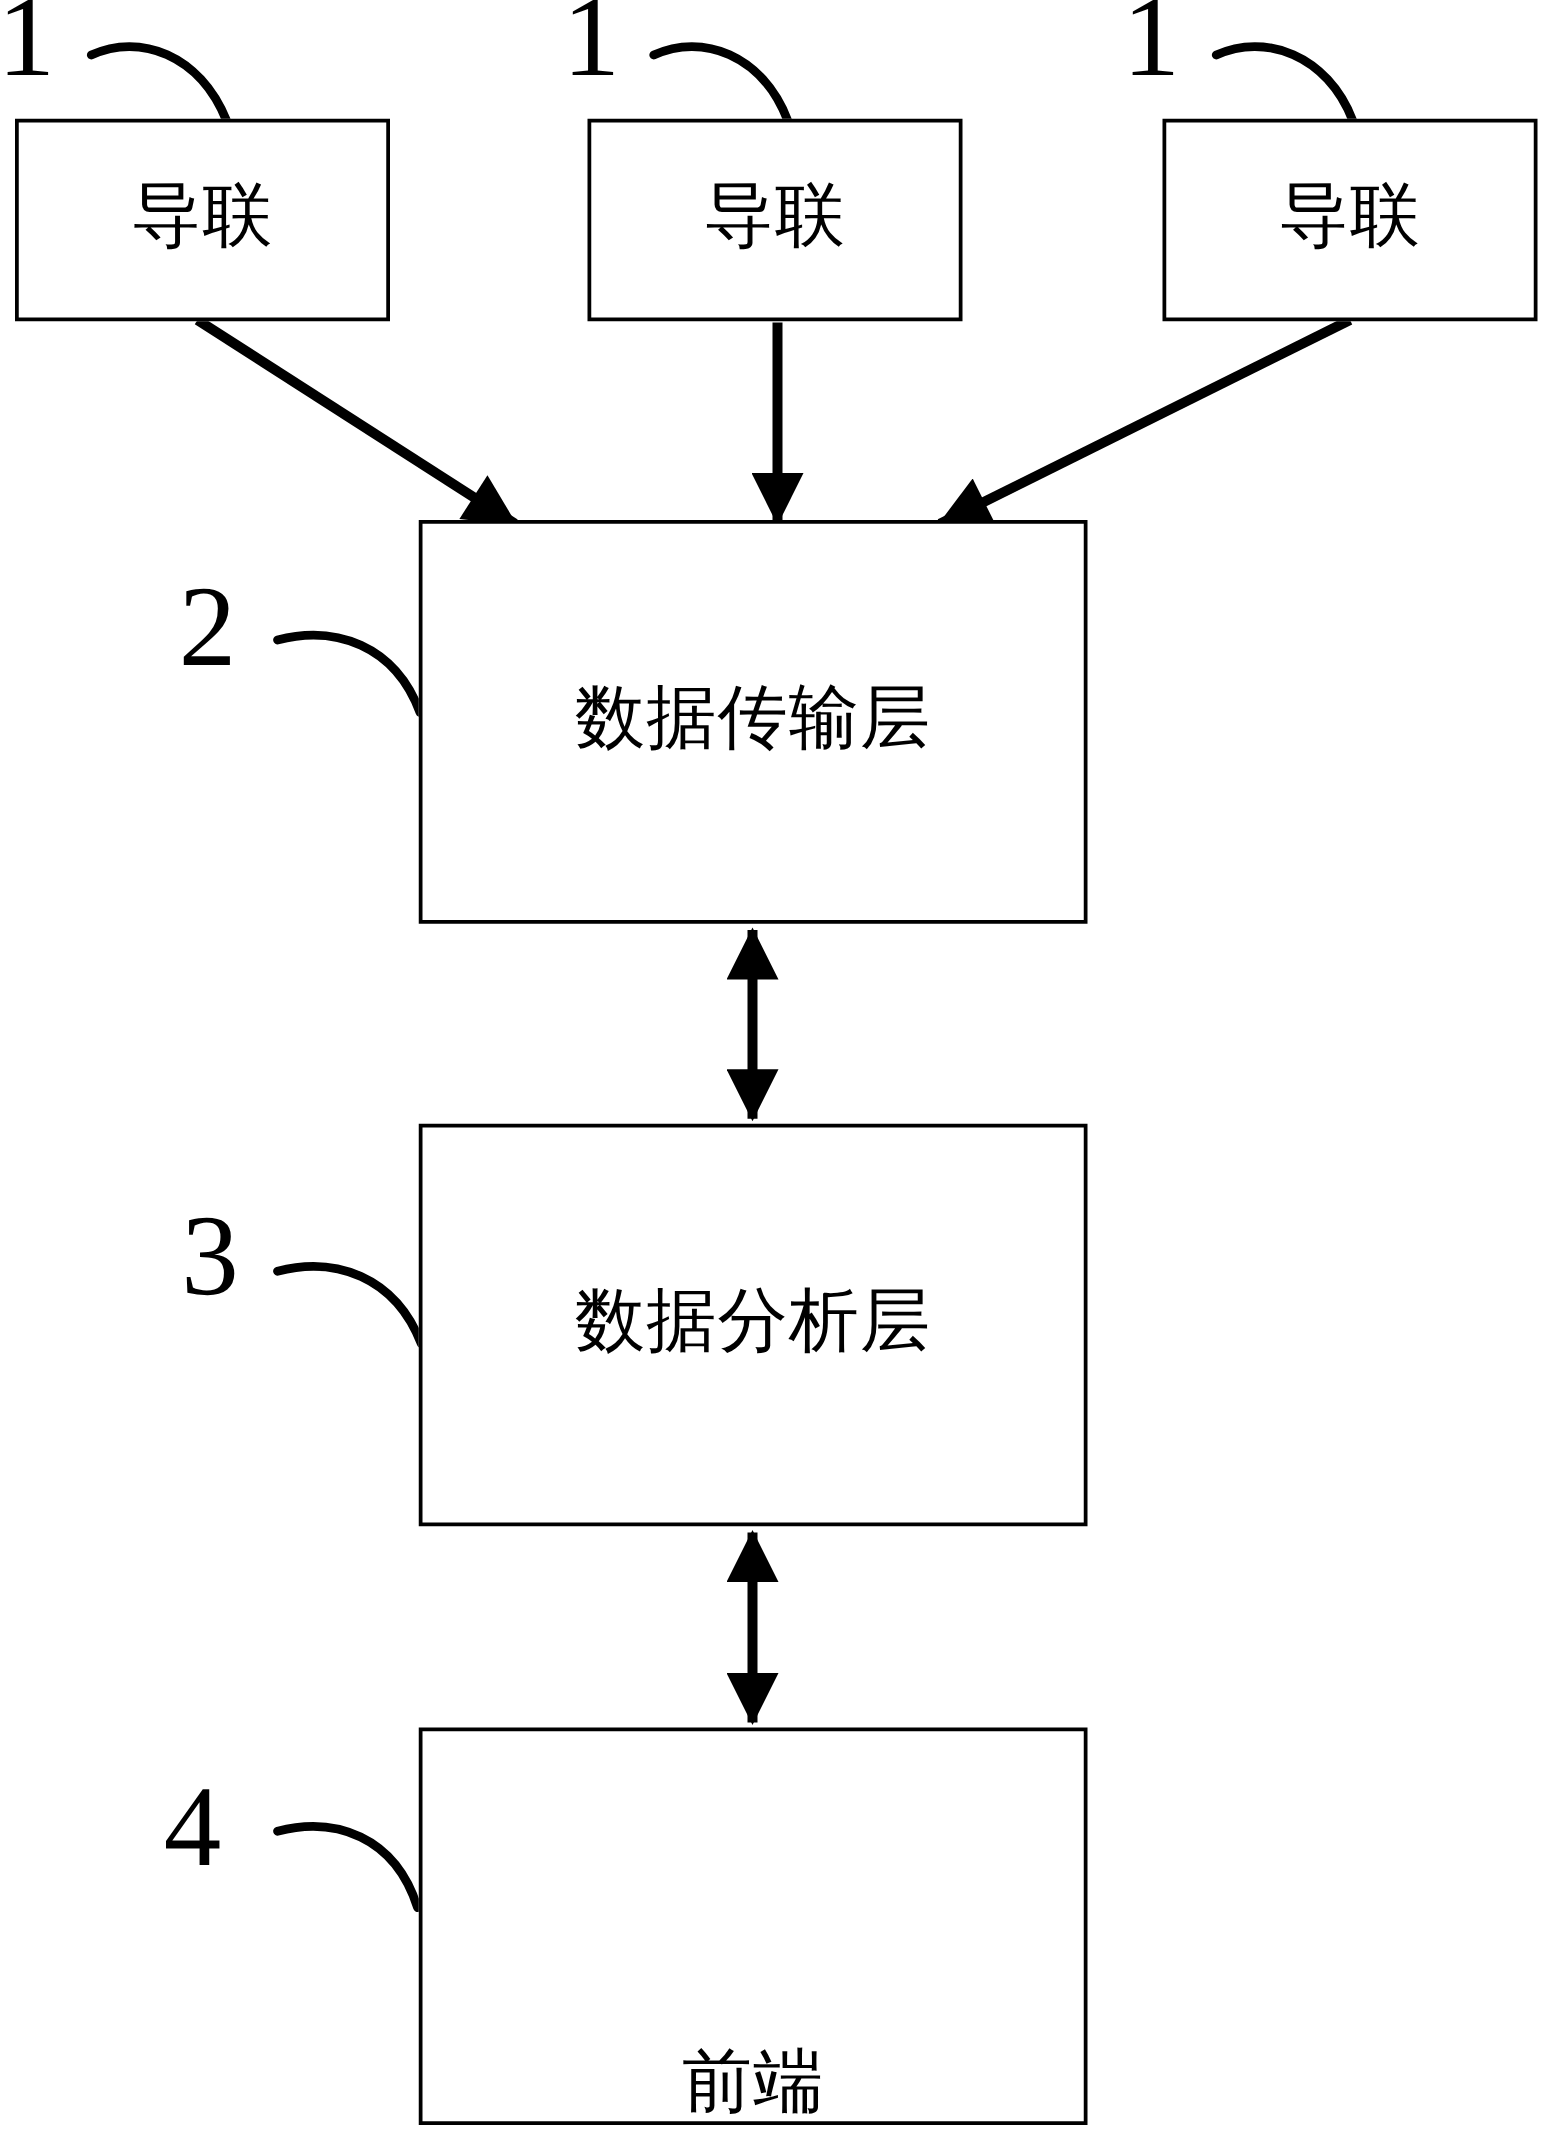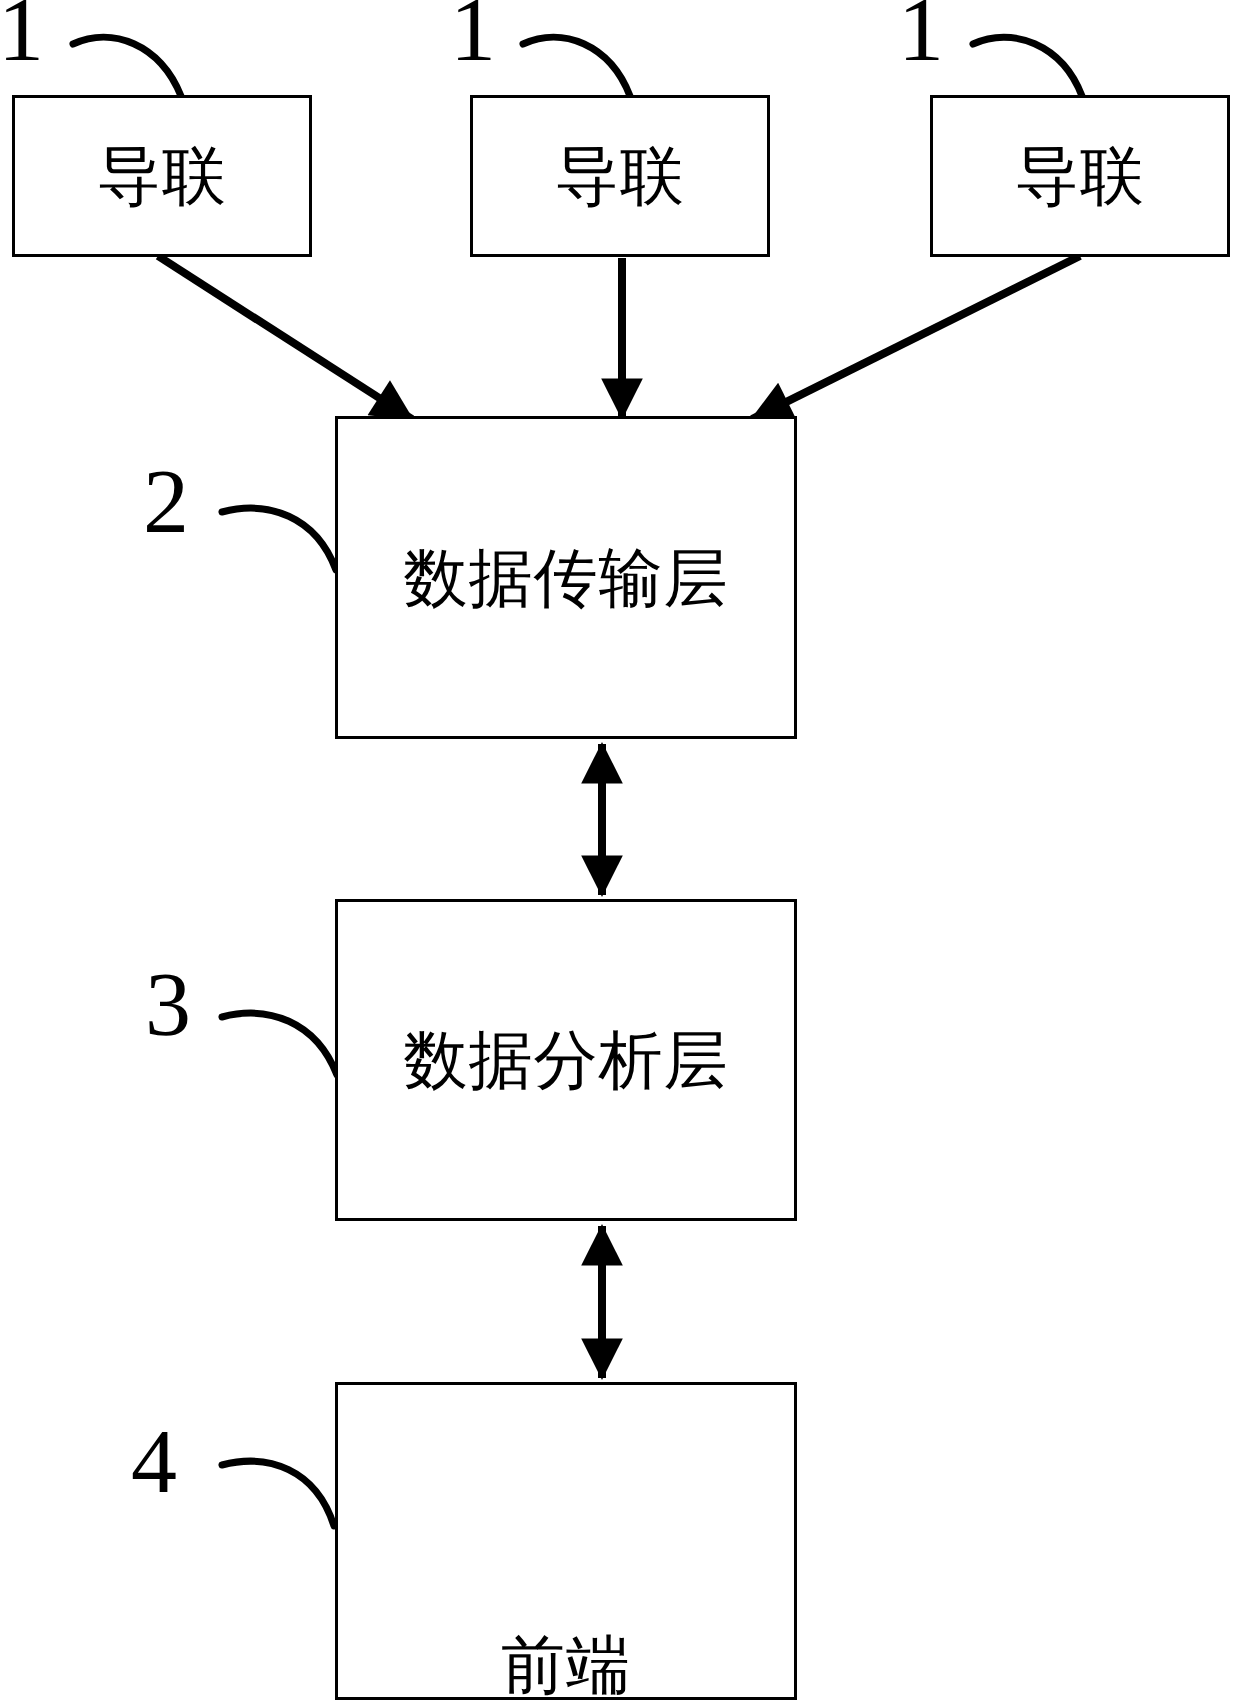--- a/index.html
+++ b/index.html
@@ -13,31 +13,31 @@
   svg.overlay{position:absolute;left:0;top:0;width:1240px;height:1708px;pointer-events:none;}
   .box{
     position:absolute;
     border:3px solid #000000;
     background:#ffffff;
     display:flex;align-items:center;justify-content:center;
     box-sizing:border-box;
     color:#000000;
   }
   .box .cjk{
-    font-family:Liberation Sans, sans-serif;
-    font-size:64px;
+    font-family:Liberation Mono, monospace;
+    font-size:56px;
     letter-spacing:1px;
     white-space:nowrap;
     line-height:1;
   }
   .lead-box{left:0;top:95px;width:300px;height:162px;border-width:3px;}
   .lead-a{left:12px;}
   .lead-b{left:470px;}
   .lead-c{left:930px;}
-  .layer-box{left:335px;width:462px;}
+  .layer-box{left:335px;width:535px;}
   .transport{top:416px;height:323px;}
   .analysis{top:899px;height:322px;}
   .frontend{top:1382px;height:318px;align-items:flex-end;}
   .refnum{
     position:absolute;
     font-family:"Liberation Serif", serif;
     font-size:92px;
     line-height:1;
     color:#000000;
     white-space:nowrap;

